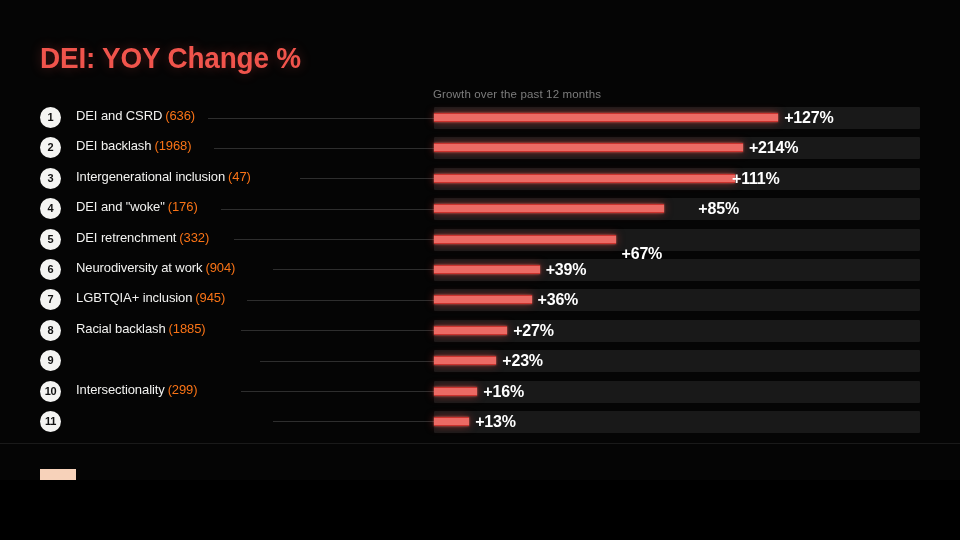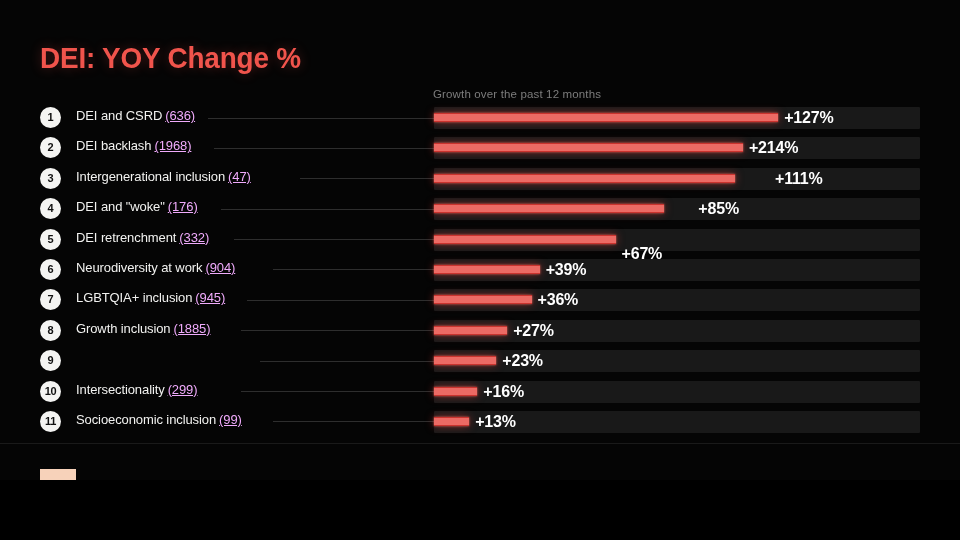--- a/index.html
+++ b/index.html
@@ -104,23 +104,22 @@
     position: absolute;
     left: 76px;
     top: 4px;
     font-size: 13px;
     color: #f2f2f0;
     white-space: nowrap;
     letter-spacing: -0.1px;
     font-weight: 400;
   }
   .label .count {
-    color: #f0abfc;
+    color: #f97316;
     margin-left: 3px;
-    text-decoration: underline;
   }
 
   
   .bar {
     position: absolute;
     left: 434px;
     top: 9px;
     height: 9px;
     background: #EC6A64;
     border-top: 1px solid #C9332E;
@@ -202,21 +201,21 @@
         <div class="label"><span>DEI backlash</span><span class="count">(1968)</span></div>
         <div class="bar" style="width: 308.94px;"></div>
         <div class="value" style="left: 748.94px;">+214%</div>
       </div>
       <div class="row">
         <div class="track"></div>
         <div class="leader" style="left: 299.6px;"></div>
         <div class="rank">3</div>
         <div class="label"><span>Intergenerational inclusion</span><span class="count">(47)</span></div>
         <div class="bar" style="width: 300.81px;"></div>
-        <div class="value" style="left: 775px;">+111%</div>
+        <div class="value" style="left: 732px;">+111%</div>
       </div>
       <div class="row">
         <div class="track"></div>
         <div class="leader" style="left: 221px;"></div>
         <div class="rank">4</div>
         <div class="label"><span>DEI and "woke"</span><span class="count">(176)</span></div>
         <div class="bar" style="width: 230.35px;"></div>
         <div class="value" style="left: 670.35px; margin-left: 28px;">+85%</div>
       </div>
       <div class="row">
@@ -240,21 +239,21 @@
         <div class="leader" style="left: 247.2px;"></div>
         <div class="rank">7</div>
         <div class="label"><span>LGBTQIA+ inclusion</span><span class="count">(945)</span></div>
         <div class="bar" style="width: 97.56px;"></div>
         <div class="value" style="left: 537.56px;">+36%</div>
       </div>
       <div class="row">
         <div class="track"></div>
         <div class="leader" style="left: 240.65px;"></div>
         <div class="rank">8</div>
-        <div class="label"><span>Growth inclusion</span><span class="count">(1885)</span></div>
+        <div class="label"><span>Racial backlash</span><span class="count">(1885)</span></div>
         <div class="bar" style="width: 73.17px;"></div>
         <div class="value" style="left: 513.17px;">+27%</div>
       </div>
       <div class="row">
         <div class="track"></div>
         <div class="leader" style="left: 260.3px;"></div>
         <div class="rank">9</div>
         <div class="bar" style="width: 62.33px;"></div>
         <div class="value" style="left: 502.33px;">+23%</div>
       </div>
@@ -263,21 +262,20 @@
         <div class="leader" style="left: 240.65px;"></div>
         <div class="rank">10</div>
         <div class="label"><span>Intersectionality</span><span class="count">(299)</span></div>
         <div class="bar" style="width: 43.36px;"></div>
         <div class="value" style="left: 483.36px;">+16%</div>
       </div>
       <div class="row">
         <div class="track"></div>
         <div class="leader" style="left: 273.4px;"></div>
         <div class="rank">11</div>
-        <div class="label"><span>Socioeconomic inclusion</span><span class="count">(99)</span></div>
         <div class="bar" style="width: 35.23px;"></div>
         <div class="value" style="left: 475.23px;">+13%</div>
       </div>
     </div>
 
   <div id="footer-divider"></div>
 
   <div id="footer">
     <div id="ft-mark">FT</div>
     <div id="ft-wordmark">LONGITUDE</div>

